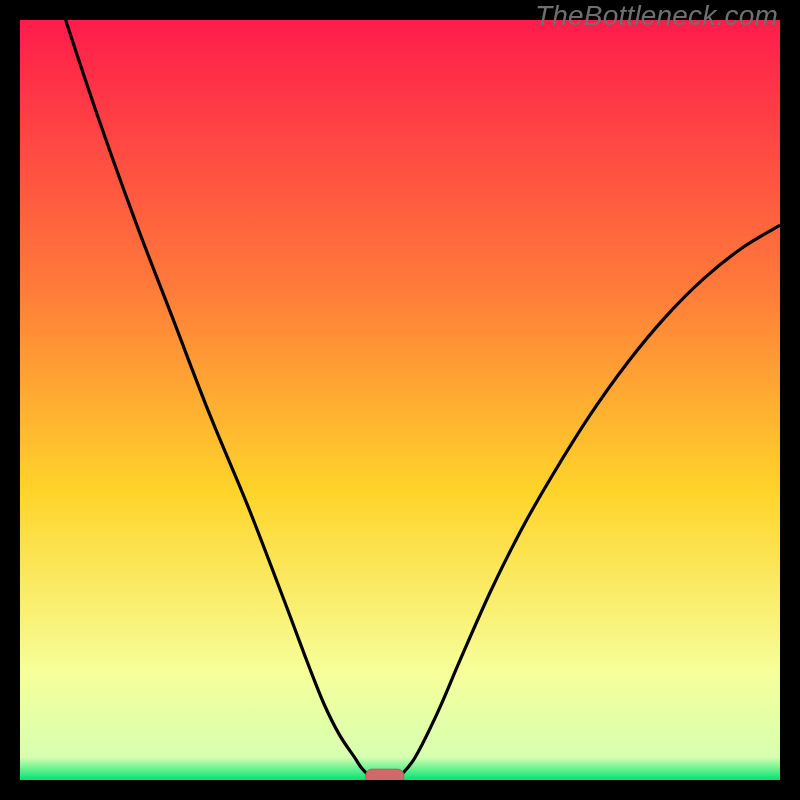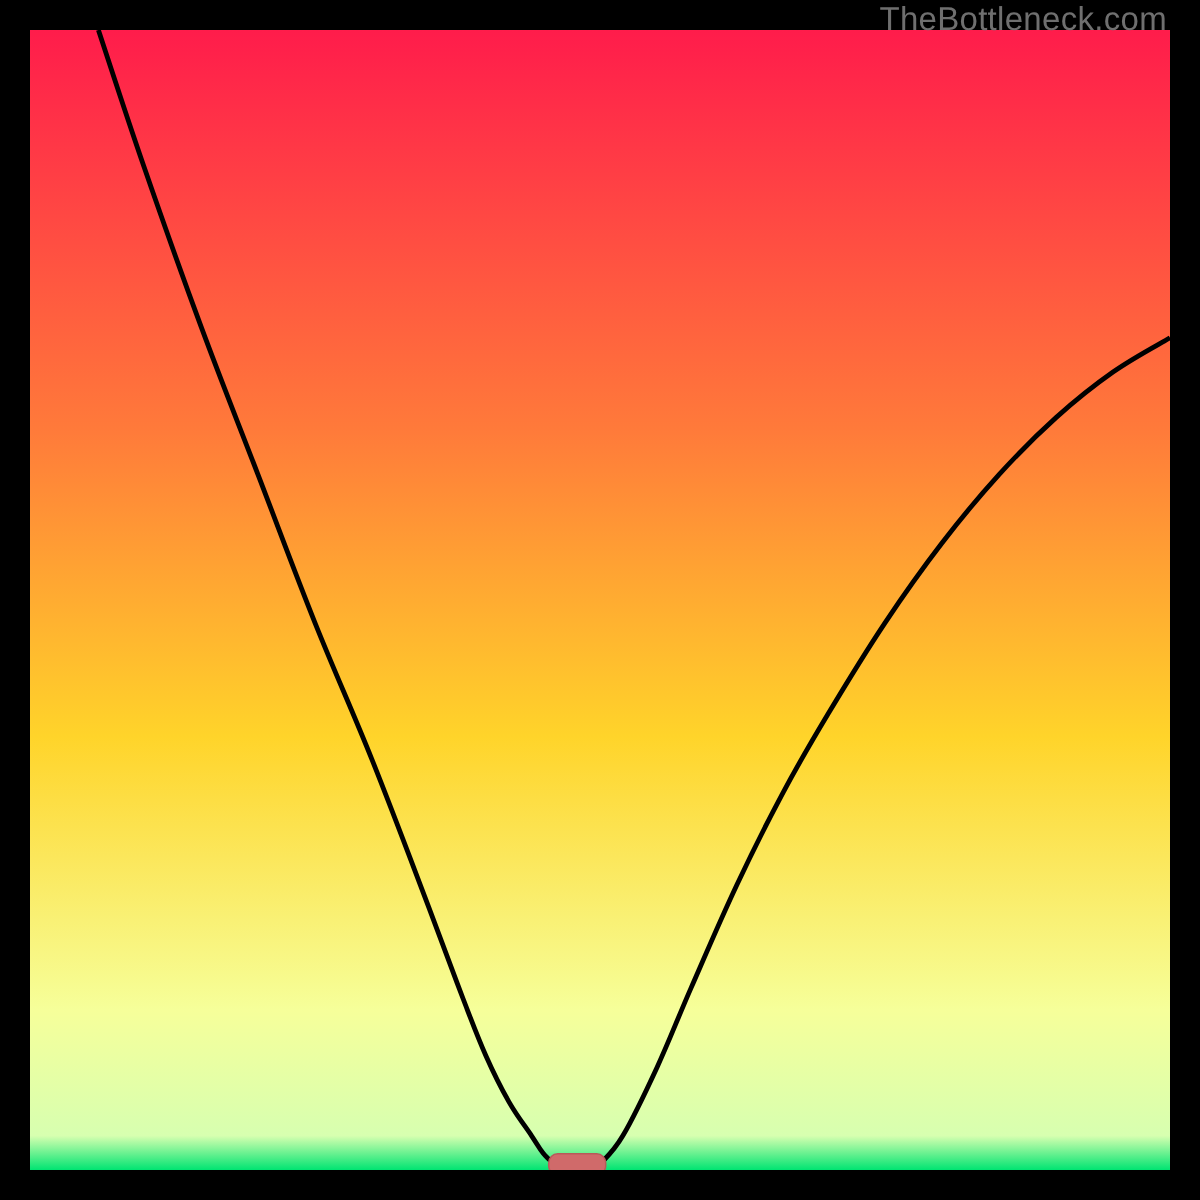--- a/index.html
+++ b/index.html
@@ -24,24 +24,25 @@
     left: 0;
     top: 0;
     width: 760px;
     height: 760px;
   }
   .watermark {
     position: absolute;
     top: 0px;
     right: 22px;
     color: #6f6f6f;
-    font-size: 22px;
+    font-size: 28px;
     font-weight: 500;
     letter-spacing: 0.2px;
     z-index: 5;
+    font-style: italic;
   }
   svg { display: block; }
 </style>
 </head>
 <body>
 
 <div class="watermark">TheBottleneck.com</div>
 
 <div class="frame">
   <svg class="plot" id="plot" viewBox="0 0 760 760" preserveAspectRatio="none">

